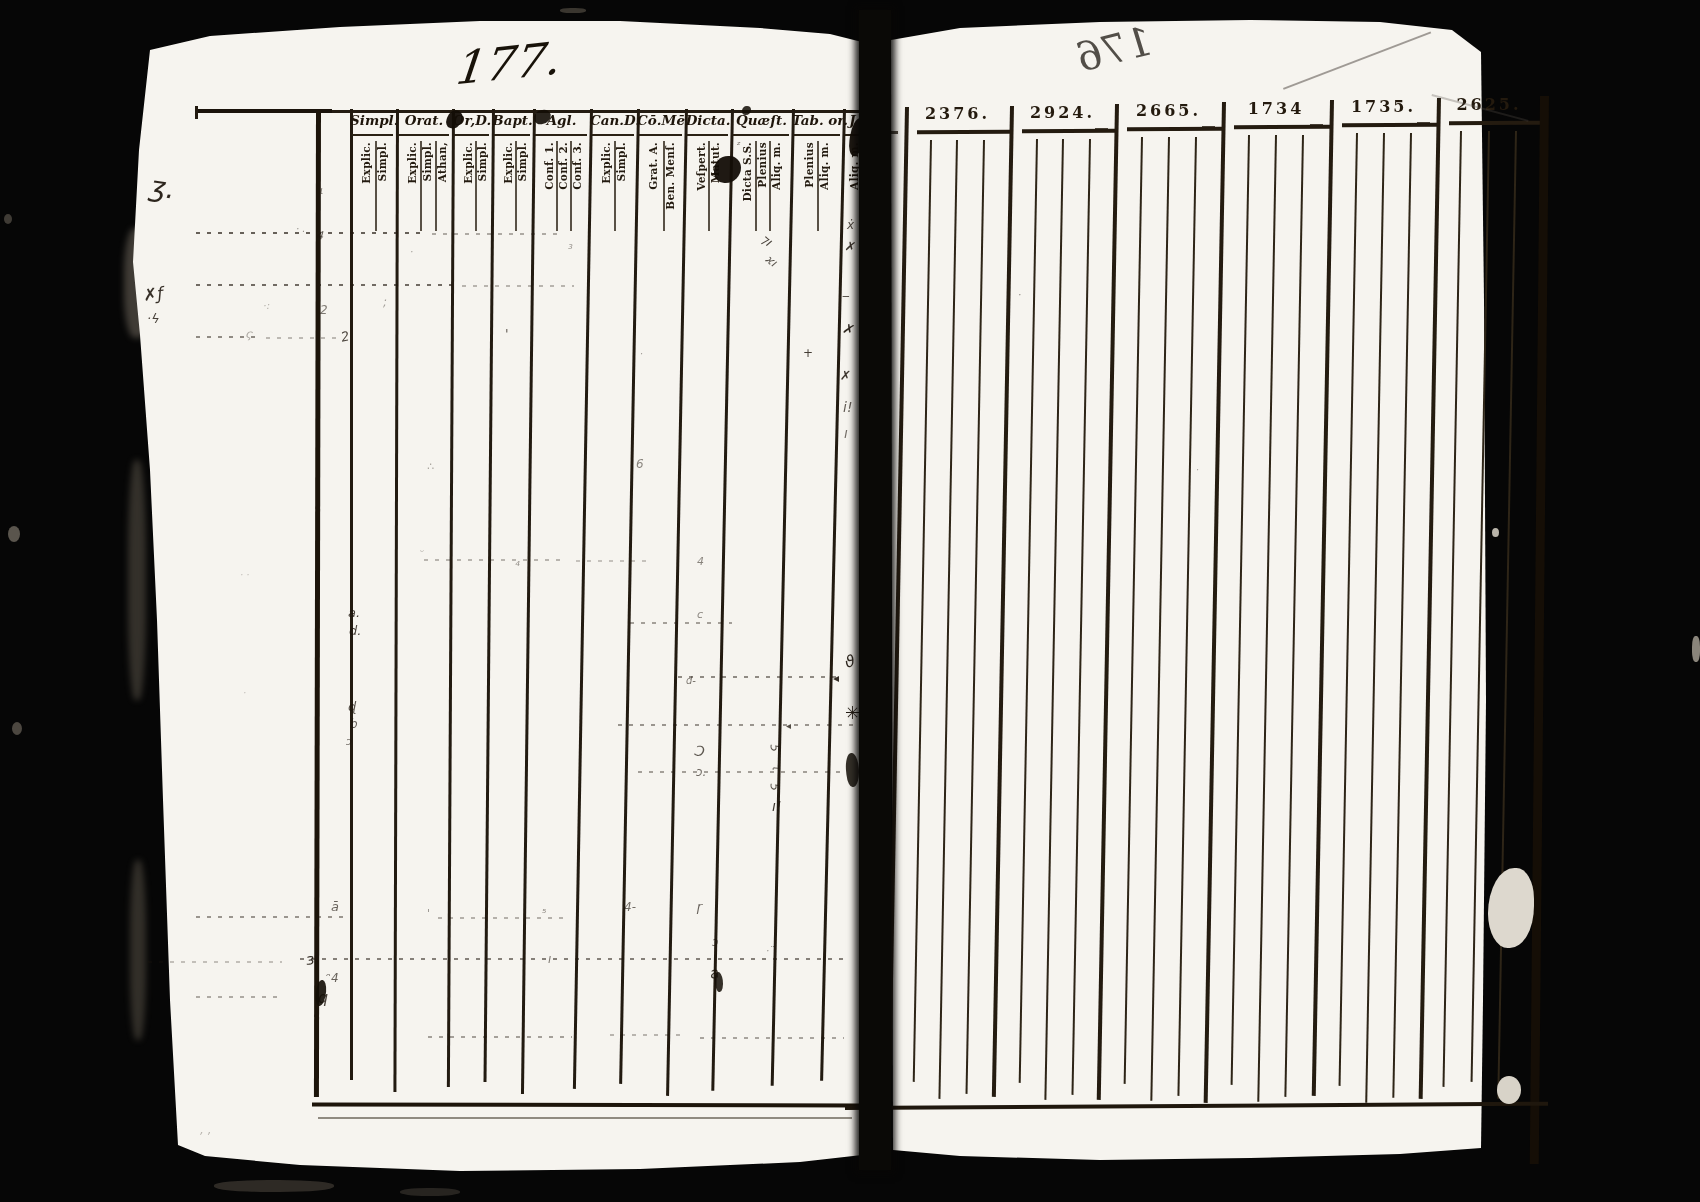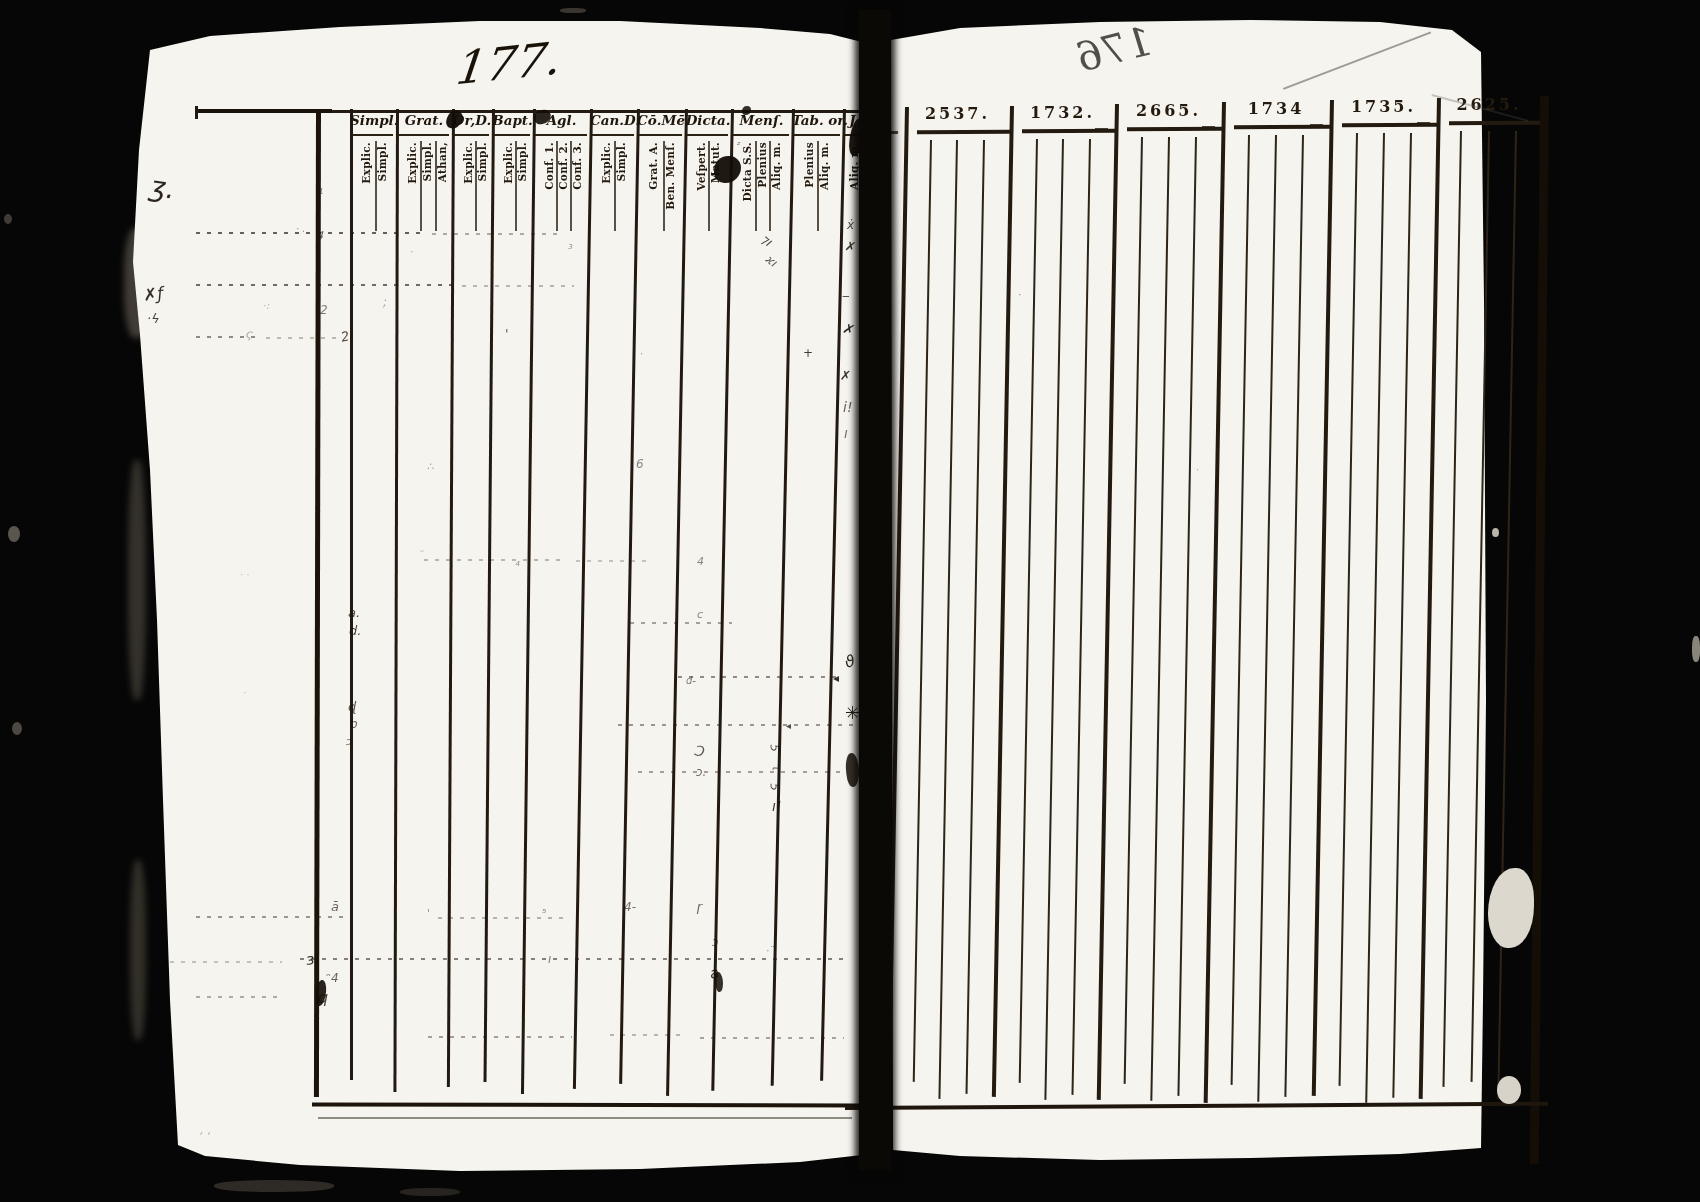--- a/index.html
+++ b/index.html
@@ -54,21 +54,21 @@
         <div class="hline" style="left: 196px; top: 109px; width: 136px; height: 4px; background: rgb(26, 19, 11);"></div>
         <div class="vline" style="left: 195px; top: 106px; width: 3px; height: 13px;"></div>
         <div class="vline" style="left: 316px; top: 110px; width: 5px; height: 987px; background: rgb(28, 20, 10); transform: rotate(0.12deg); transform-origin: left top;"></div>
         <div class="vline" style="left: 350px; top: 109px; width: 3.2px; height: 971px; transform: rotate(0deg); transform-origin: left top; background: rgb(34, 26, 16);"></div>
         <div class="hdr" style="left: 350px; top: 112px; width: 46px;">Simpl.</div>
         <div class="hline" style="left: 352px; top: 134px; width: 41px; height: 2px; background: rgb(42, 33, 20);"></div>
         <div class="sub" style="left: 361px; top: 142px;">Explic.</div>
         <div class="vline" style="left: 375px; top: 141px; width: 1.5px; height: 90px; background: rgba(50, 40, 28, 0.8);"></div>
         <div class="sub" style="left: 377px; top: 142px;">Simpl.</div>
         <div class="vline" style="left: 396px; top: 109px; width: 3.2px; height: 983px; transform: rotate(0.15deg); transform-origin: left top; background: rgb(34, 26, 16);"></div>
-        <div class="hdr" style="left: 396px; top: 112px; width: 56px;">Grat.</div>
+        <div class="hdr" style="left: 396px; top: 112px; width: 56px;">Orat.</div>
         <div class="hline" style="left: 398px; top: 134px; width: 51px; height: 2px; background: rgb(42, 33, 20);"></div>
         <div class="sub" style="left: 407px; top: 142px;">Explic.</div>
         <div class="vline" style="left: 420px; top: 141px; width: 1.5px; height: 90px; background: rgba(50, 40, 28, 0.8);"></div>
         <div class="sub" style="left: 422px; top: 142px;">Simpl.</div>
         <div class="vline" style="left: 435px; top: 141px; width: 1.5px; height: 90px; background: rgba(50, 40, 28, 0.8);"></div>
         <div class="sub" style="left: 437px; top: 142px;">Athan,</div>
         <div class="vline" style="left: 452px; top: 109px; width: 3.2px; height: 978px; transform: rotate(0.3deg); transform-origin: left top; background: rgb(34, 26, 16);"></div>
         <div class="hdr" style="left: 452px; top: 112px; width: 40px;">Or,D.</div>
         <div class="hline" style="left: 454px; top: 134px; width: 35px; height: 2px; background: rgb(42, 33, 20);"></div>
         <div class="sub" style="left: 463px; top: 142px;">Explic.</div>
@@ -100,21 +100,21 @@
         <div class="sub" style="left: 648px; top: 142px;">Grat. A.</div>
         <div class="vline" style="left: 663px; top: 141px; width: 1.5px; height: 90px; background: rgba(50, 40, 28, 0.8);"></div>
         <div class="sub" style="left: 665px; top: 142px;">Ben. Menſ.</div>
         <div class="vline" style="left: 685px; top: 109px; width: 3.2px; height: 987px; transform: rotate(1.1deg); transform-origin: left top; background: rgb(34, 26, 16);"></div>
         <div class="hdr" style="left: 685px; top: 112px; width: 46px;">Dicta.</div>
         <div class="hline" style="left: 687px; top: 134px; width: 41px; height: 2px; background: rgb(42, 33, 20);"></div>
         <div class="sub" style="left: 696px; top: 142px;">Veſpert.</div>
         <div class="vline" style="left: 708px; top: 141px; width: 1.5px; height: 90px; background: rgba(50, 40, 28, 0.8);"></div>
         <div class="sub" style="left: 710px; top: 142px;">Matut.</div>
         <div class="vline" style="left: 731px; top: 109px; width: 3.2px; height: 982px; transform: rotate(1.15deg); transform-origin: left top; background: rgb(34, 26, 16);"></div>
-        <div class="hdr" style="left: 731px; top: 112px; width: 61px;">Menſ.</div>
+        <div class="hdr" style="left: 731px; top: 112px; width: 61px;">Quæſt.</div>
         <div class="hline" style="left: 733px; top: 134px; width: 56px; height: 2px; background: rgb(42, 33, 20);"></div>
         <div class="sub" style="left: 742px; top: 142px;">Dicta S.S.</div>
         <div class="vline" style="left: 755px; top: 141px; width: 1.5px; height: 90px; background: rgba(50, 40, 28, 0.8);"></div>
         <div class="sub" style="left: 757px; top: 142px;">Plenius</div>
         <div class="vline" style="left: 769px; top: 141px; width: 1.5px; height: 90px; background: rgba(50, 40, 28, 0.8);"></div>
         <div class="sub" style="left: 771px; top: 142px;">Aliq. m.</div>
         <div class="vline" style="left: 792px; top: 109px; width: 3.2px; height: 977px; transform: rotate(1.25deg); transform-origin: left top; background: rgb(34, 26, 16);"></div>
         <div class="hdr" style="left: 792px; top: 112px; width: 51px;">Tab. or.</div>
         <div class="hline" style="left: 794px; top: 134px; width: 46px; height: 2px; background: rgb(42, 33, 20);"></div>
         <div class="sub" style="left: 804px; top: 142px;">Plenius</div>
@@ -214,28 +214,28 @@
         <div class="blob" style="left: 447px; top: 110px; width: 15px; height: 19px; opacity: 0.95; transform: rotate(20deg);"></div>
         <div class="blob" style="left: 534px; top: 110px; width: 17px; height: 14px; opacity: 0.9; transform: rotate(-10deg);"></div>
         <div class="blob" style="left: 714px; top: 156px; width: 27px; height: 27px; opacity: 0.95; transform: rotate(0deg);"></div>
         <div class="blob" style="left: 742px; top: 106px; width: 9px; height: 9px; opacity: 0.85; transform: rotate(0deg);"></div>
         <div class="blob" style="left: 850px; top: 118px; width: 15px; height: 38px; opacity: 0.95; transform: rotate(8deg);"></div>
         <div class="blob" style="left: 846px; top: 753px; width: 13px; height: 34px; opacity: 0.85; transform: rotate(-6deg);"></div>
         <div class="blob" style="left: 316px; top: 980px; width: 10px; height: 26px; opacity: 0.9; transform: rotate(4deg);"></div>
         <div class="blob" style="left: 715px; top: 972px; width: 8px; height: 20px; opacity: 0.85; transform: rotate(-8deg);"></div>
       </div>
     <div id="right-table">
-        <div class="yr" style="left: 905px; top: 104px; width: 105px;">2537.</div>
+        <div class="yr" style="left: 905px; top: 104px; width: 105px;">2376.</div>
         <div class="hline" style="left: 917px; top: 130px; width: 93px; height: 3.5px; background: rgb(36, 27, 16); transform: rotate(-0.3deg);"></div>
         <div class="hline" style="left: 885px; top: 131px; width: 13px; height: 3px; background: rgb(36, 27, 16); opacity: 0.8;"></div>
         <div class="vline" style="left: 905px; top: 107px; width: 3.5px; height: 987px; transform: rotate(1.05deg); transform-origin: left top; background: rgb(36, 27, 16);"></div>
         <div class="vline" style="left: 930px; top: 140px; width: 2px; height: 942px; transform: rotate(1.05deg); transform-origin: left top; background: rgb(46, 37, 23);"></div>
         <div class="vline" style="left: 956px; top: 140px; width: 2px; height: 959px; transform: rotate(1.05deg); transform-origin: left top; background: rgb(46, 37, 23);"></div>
         <div class="vline" style="left: 983px; top: 140px; width: 2px; height: 954px; transform: rotate(1.05deg); transform-origin: left top; background: rgb(46, 37, 23);"></div>
-        <div class="yr" style="left: 1010px; top: 103px; width: 105px;">1732.</div>
+        <div class="yr" style="left: 1010px; top: 103px; width: 105px;">2924.</div>
         <div class="hline" style="left: 1022px; top: 129px; width: 93px; height: 3.5px; background: rgb(36, 27, 16); transform: rotate(-0.3deg);"></div>
         <div class="hline" style="left: 990px; top: 130px; width: 13px; height: 3px; background: rgb(36, 27, 16); opacity: 0.8;"></div>
         <div class="vline" style="left: 1010px; top: 106px; width: 3.5px; height: 991px; transform: rotate(1.05deg); transform-origin: left top; background: rgb(36, 27, 16);"></div>
         <div class="vline" style="left: 1036px; top: 139px; width: 2px; height: 944px; transform: rotate(1.05deg); transform-origin: left top; background: rgb(46, 37, 23);"></div>
         <div class="vline" style="left: 1062px; top: 139px; width: 2px; height: 961px; transform: rotate(1.05deg); transform-origin: left top; background: rgb(46, 37, 23);"></div>
         <div class="vline" style="left: 1089px; top: 139px; width: 2px; height: 956px; transform: rotate(1.05deg); transform-origin: left top; background: rgb(46, 37, 23);"></div>
         <div class="yr" style="left: 1115px; top: 101px; width: 107px;">2665.</div>
         <div class="hline" style="left: 1127px; top: 127px; width: 95px; height: 3.5px; background: rgb(36, 27, 16); transform: rotate(-0.3deg);"></div>
         <div class="hline" style="left: 1095px; top: 128px; width: 13px; height: 3px; background: rgb(36, 27, 16); opacity: 0.8;"></div>
         <div class="vline" style="left: 1115px; top: 104px; width: 3.5px; height: 996px; transform: rotate(1.05deg); transform-origin: left top; background: rgb(36, 27, 16);"></div>

